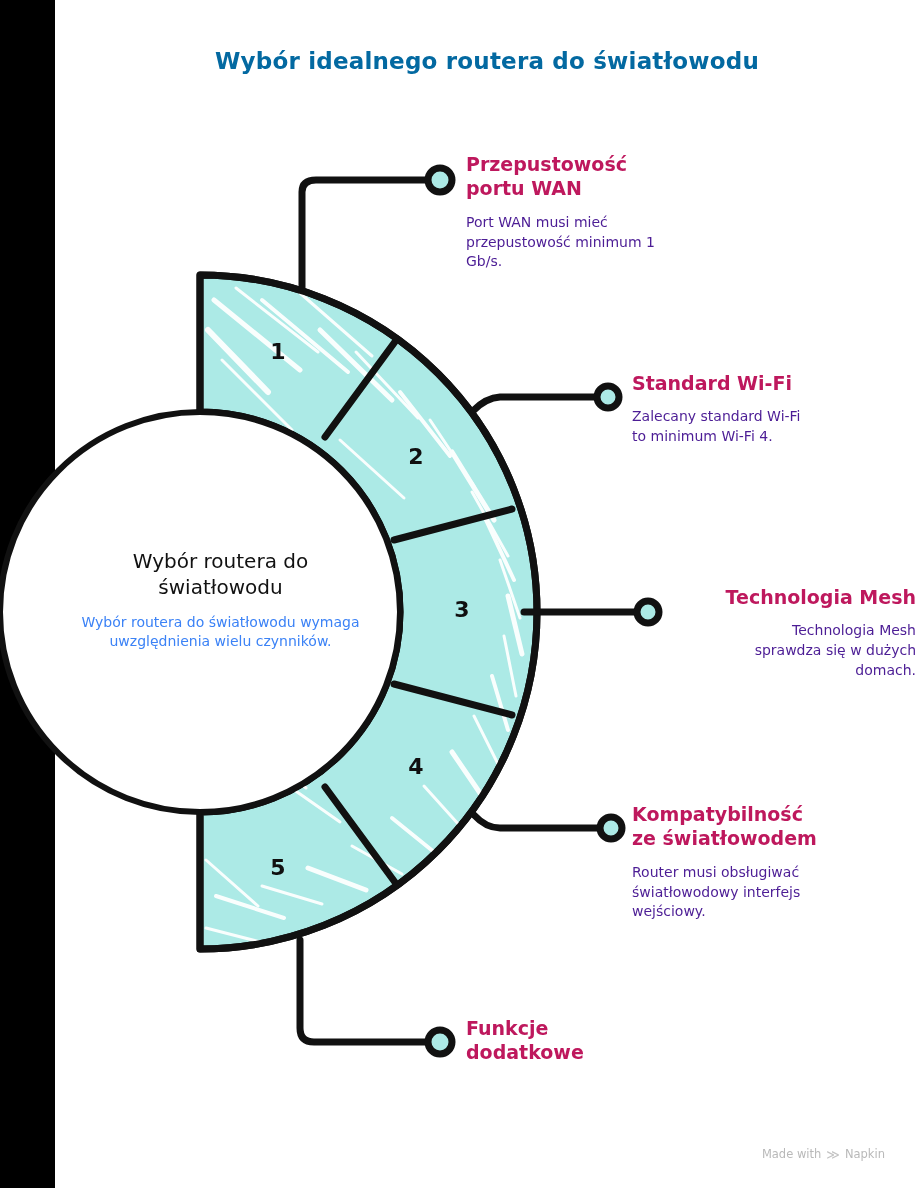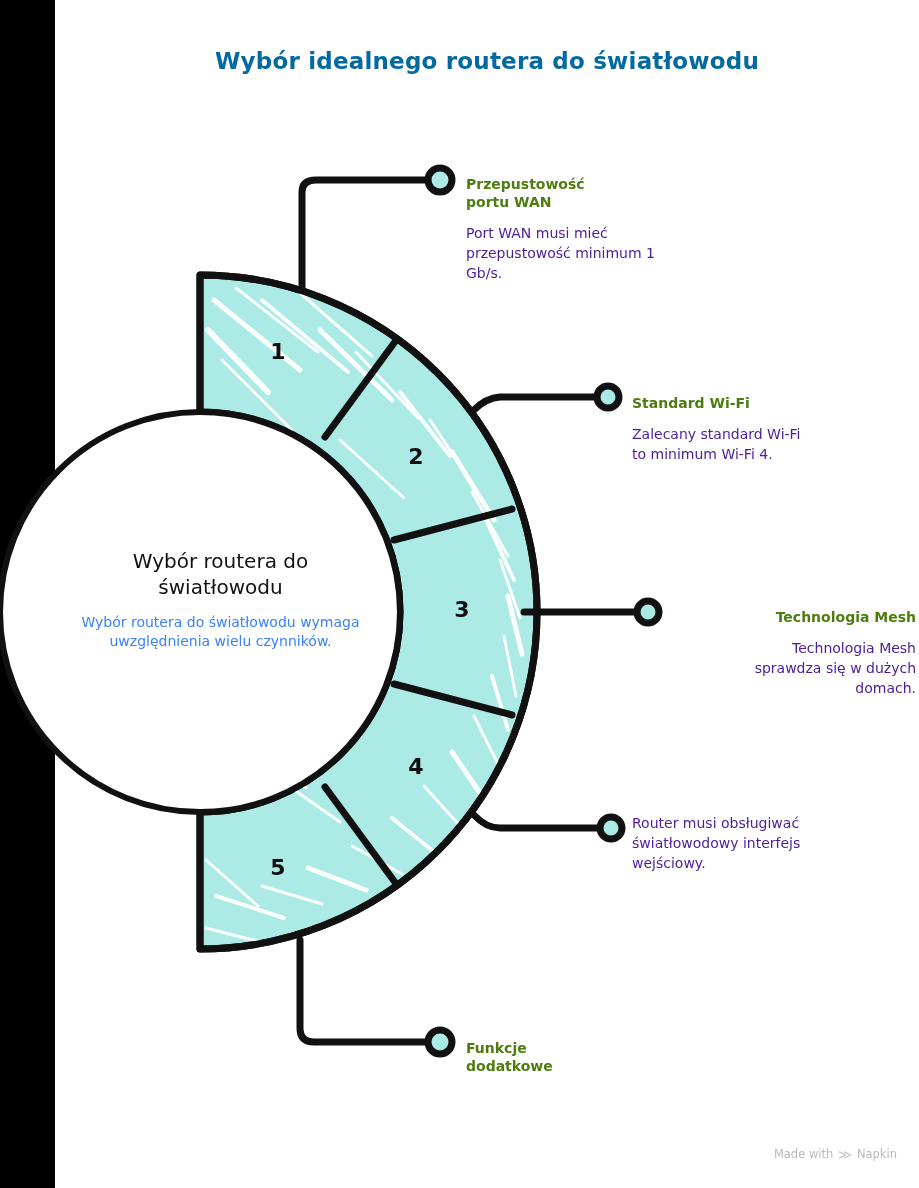--- a/index.html
+++ b/index.html
@@ -37,44 +37,43 @@
     font-size:20px;font-weight:400;color:#111;line-height:1.32;
   }
   .center-desc{
     margin-top:12px;
     font-size:14px;font-weight:400;color:#3b82f6;line-height:1.38;
   }
 
   
   .callout{position:absolute;}
   .callout .c-title{
-    font-size:14px;font-weight:700;color:#4d7c0f;line-height:1.28;
+    font-size:19px;font-weight:700;color:#be185d;line-height:1.28;
     white-space:pre-line;
-    margin-top:24px;
   }
   .callout .c-desc{
     margin-top:12px;
     font-size:14px;font-weight:400;color:#4c1d95;line-height:1.42;
     white-space:pre-line;
   }
   #callout-1{left:466px;top:152px;width:230px;}
   #callout-2{left:632px;top:371px;width:250px;}
   #callout-3{left:676px;top:585px;width:240px;text-align:right;}
   #callout-4{left:632px;top:802px;width:260px;}
   #callout-5{left:466px;top:1016px;width:240px;}
 
   
   .seg-num{
     position:absolute;font-size:22px;font-weight:700;color:#101010;
     text-align:center;width:40px;
   }
 
   
   .watermark{
-    position:absolute;right:22px;bottom:27px;
+    position:absolute;right:34px;bottom:27px;
     display:flex;align-items:center;gap:5px;
     font-size:11.5px;color:#b9b9b9;font-weight:400;
   }
   .watermark .wm-mark{display:inline-block;line-height:1;font-size:13px;color:#c3c3c3;}
 </style>
 </head>
 <body>
 
 <div id="stage">
 
@@ -200,20 +199,22 @@
   </div>
 
   <div class="callout" id="callout-3">
     <div class="c-title">Technologia Mesh</div>
     <div class="c-desc">Technologia Mesh
 sprawdza się w dużych
 domach.</div>
   </div>
 
   <div class="callout" id="callout-4">
+    <div class="c-title">Kompatybilność
+ze światłowodem</div>
     <div class="c-desc">Router musi obsługiwać
 światłowodowy interfejs
 wejściowy.</div>
   </div>
 
   <div class="callout" id="callout-5">
     <div class="c-title">Funkcje
 dodatkowe</div>
   </div>
 

